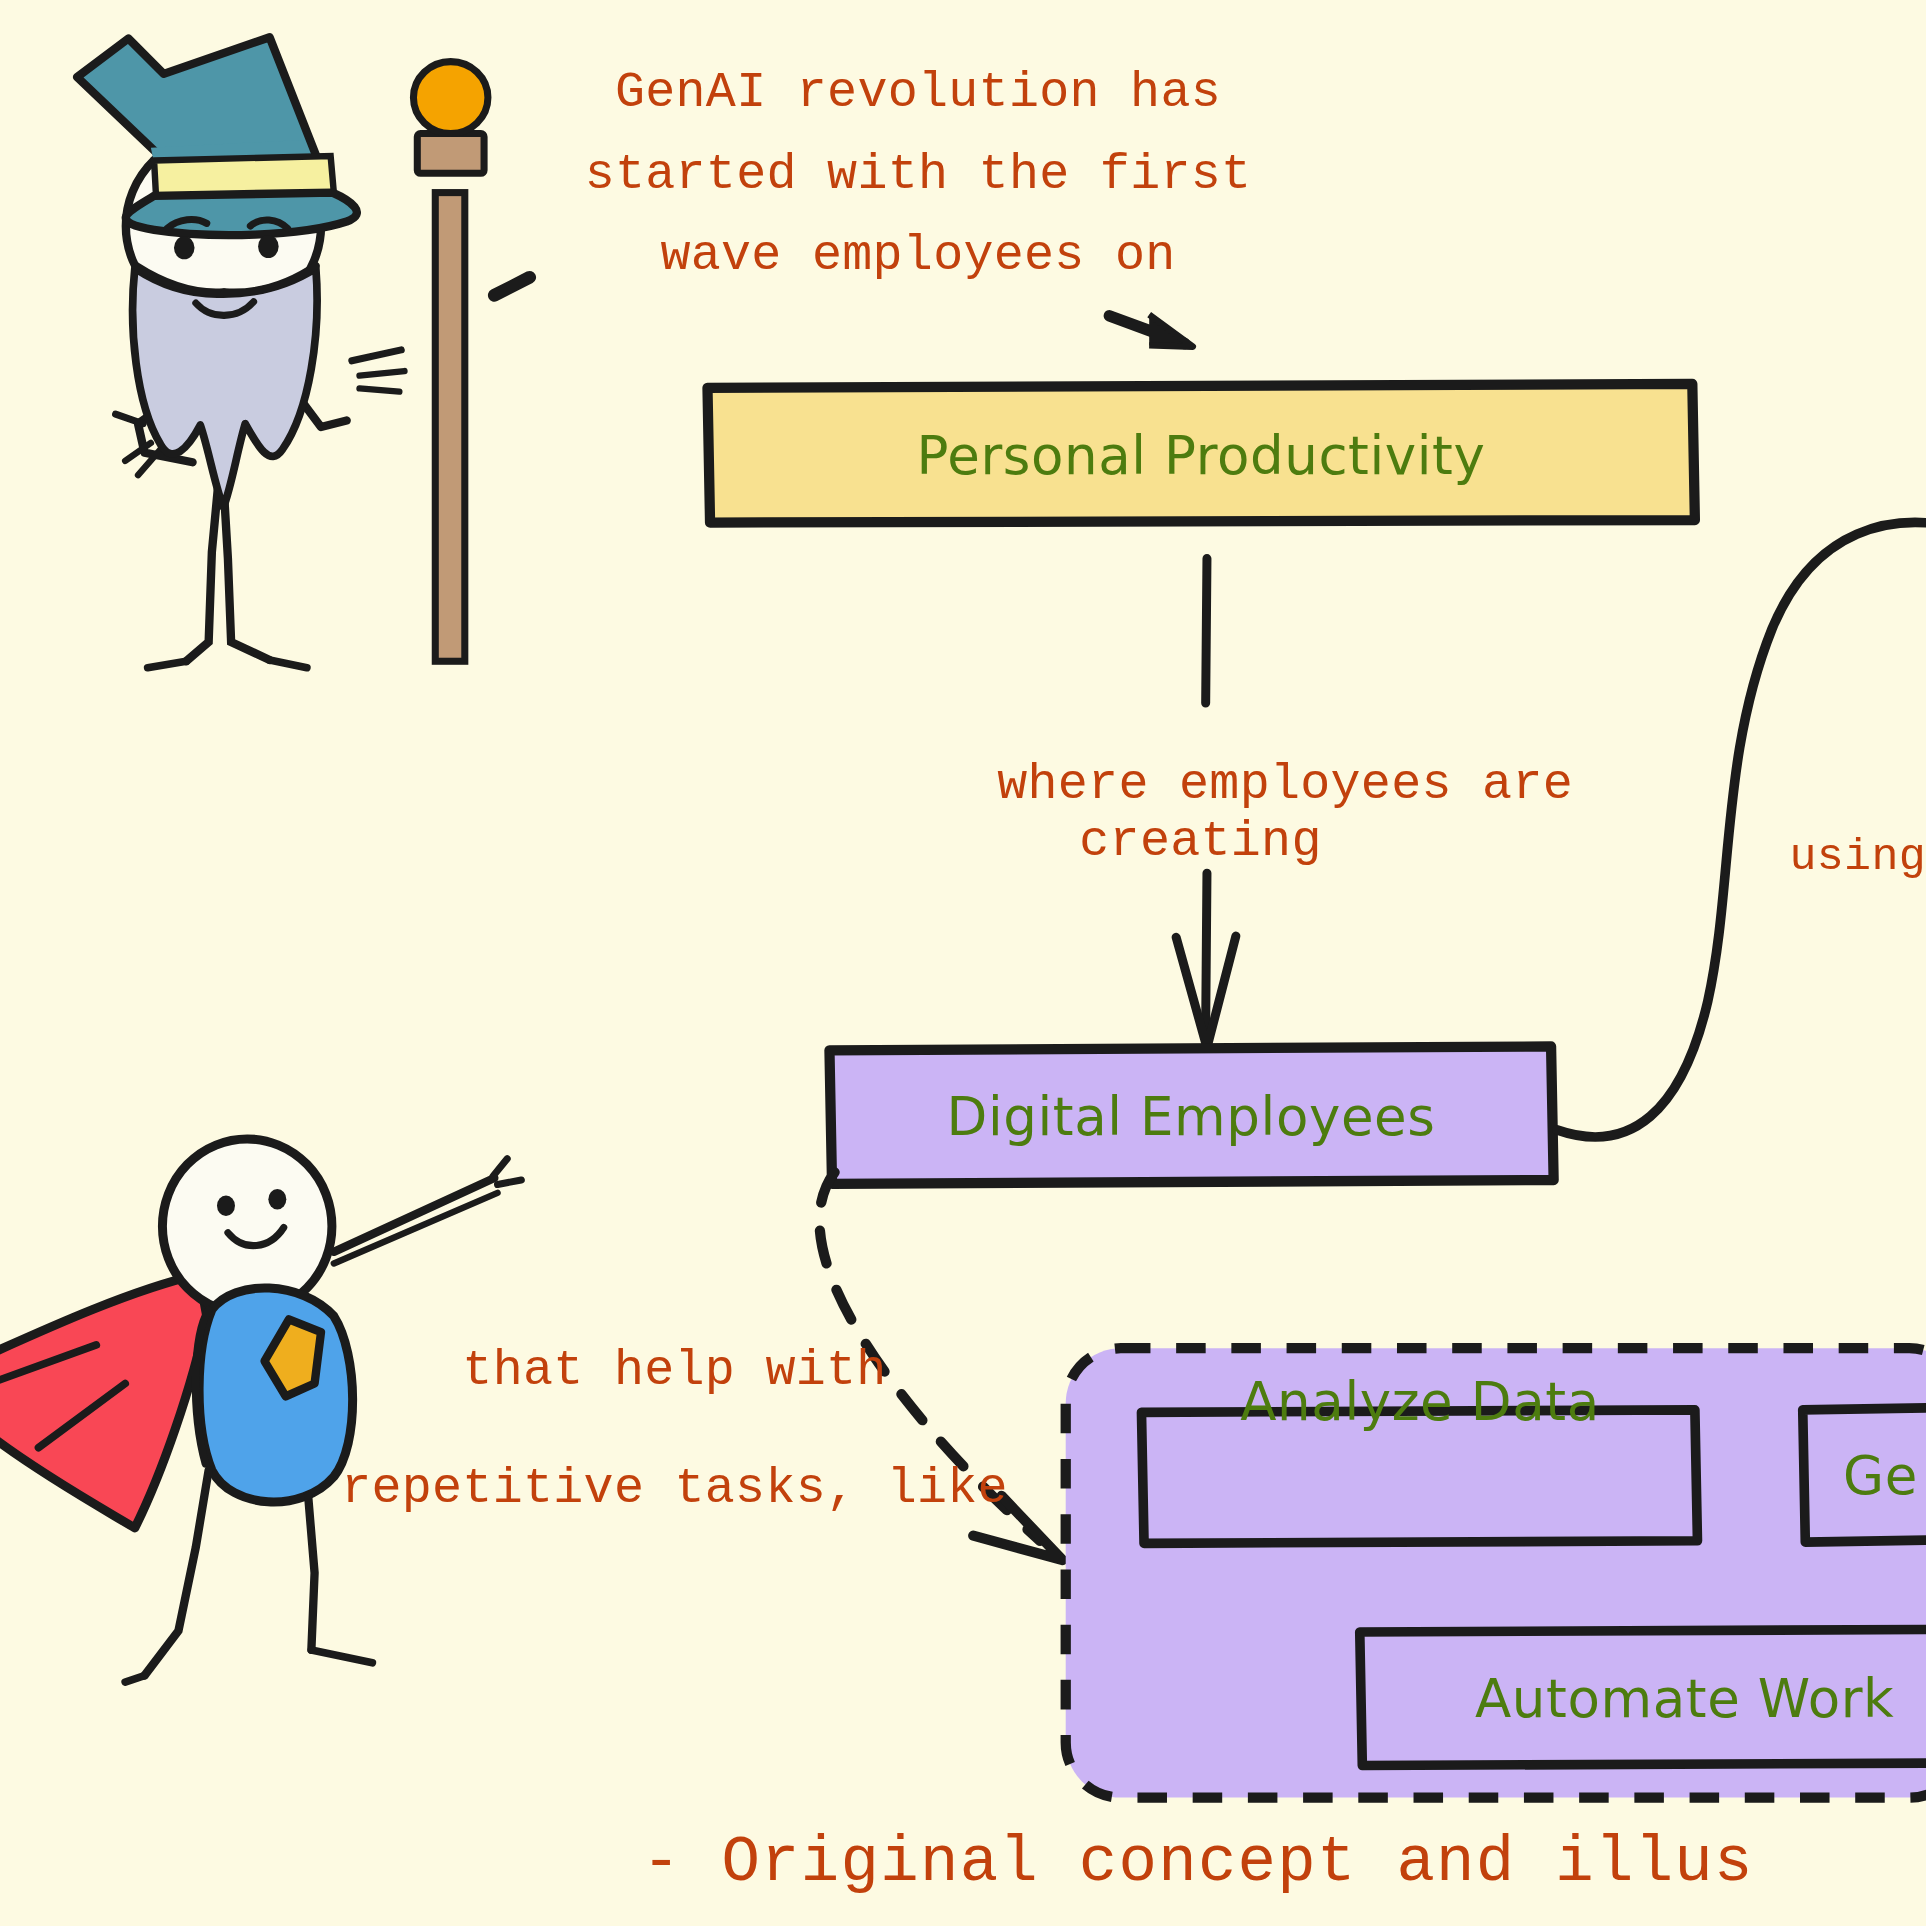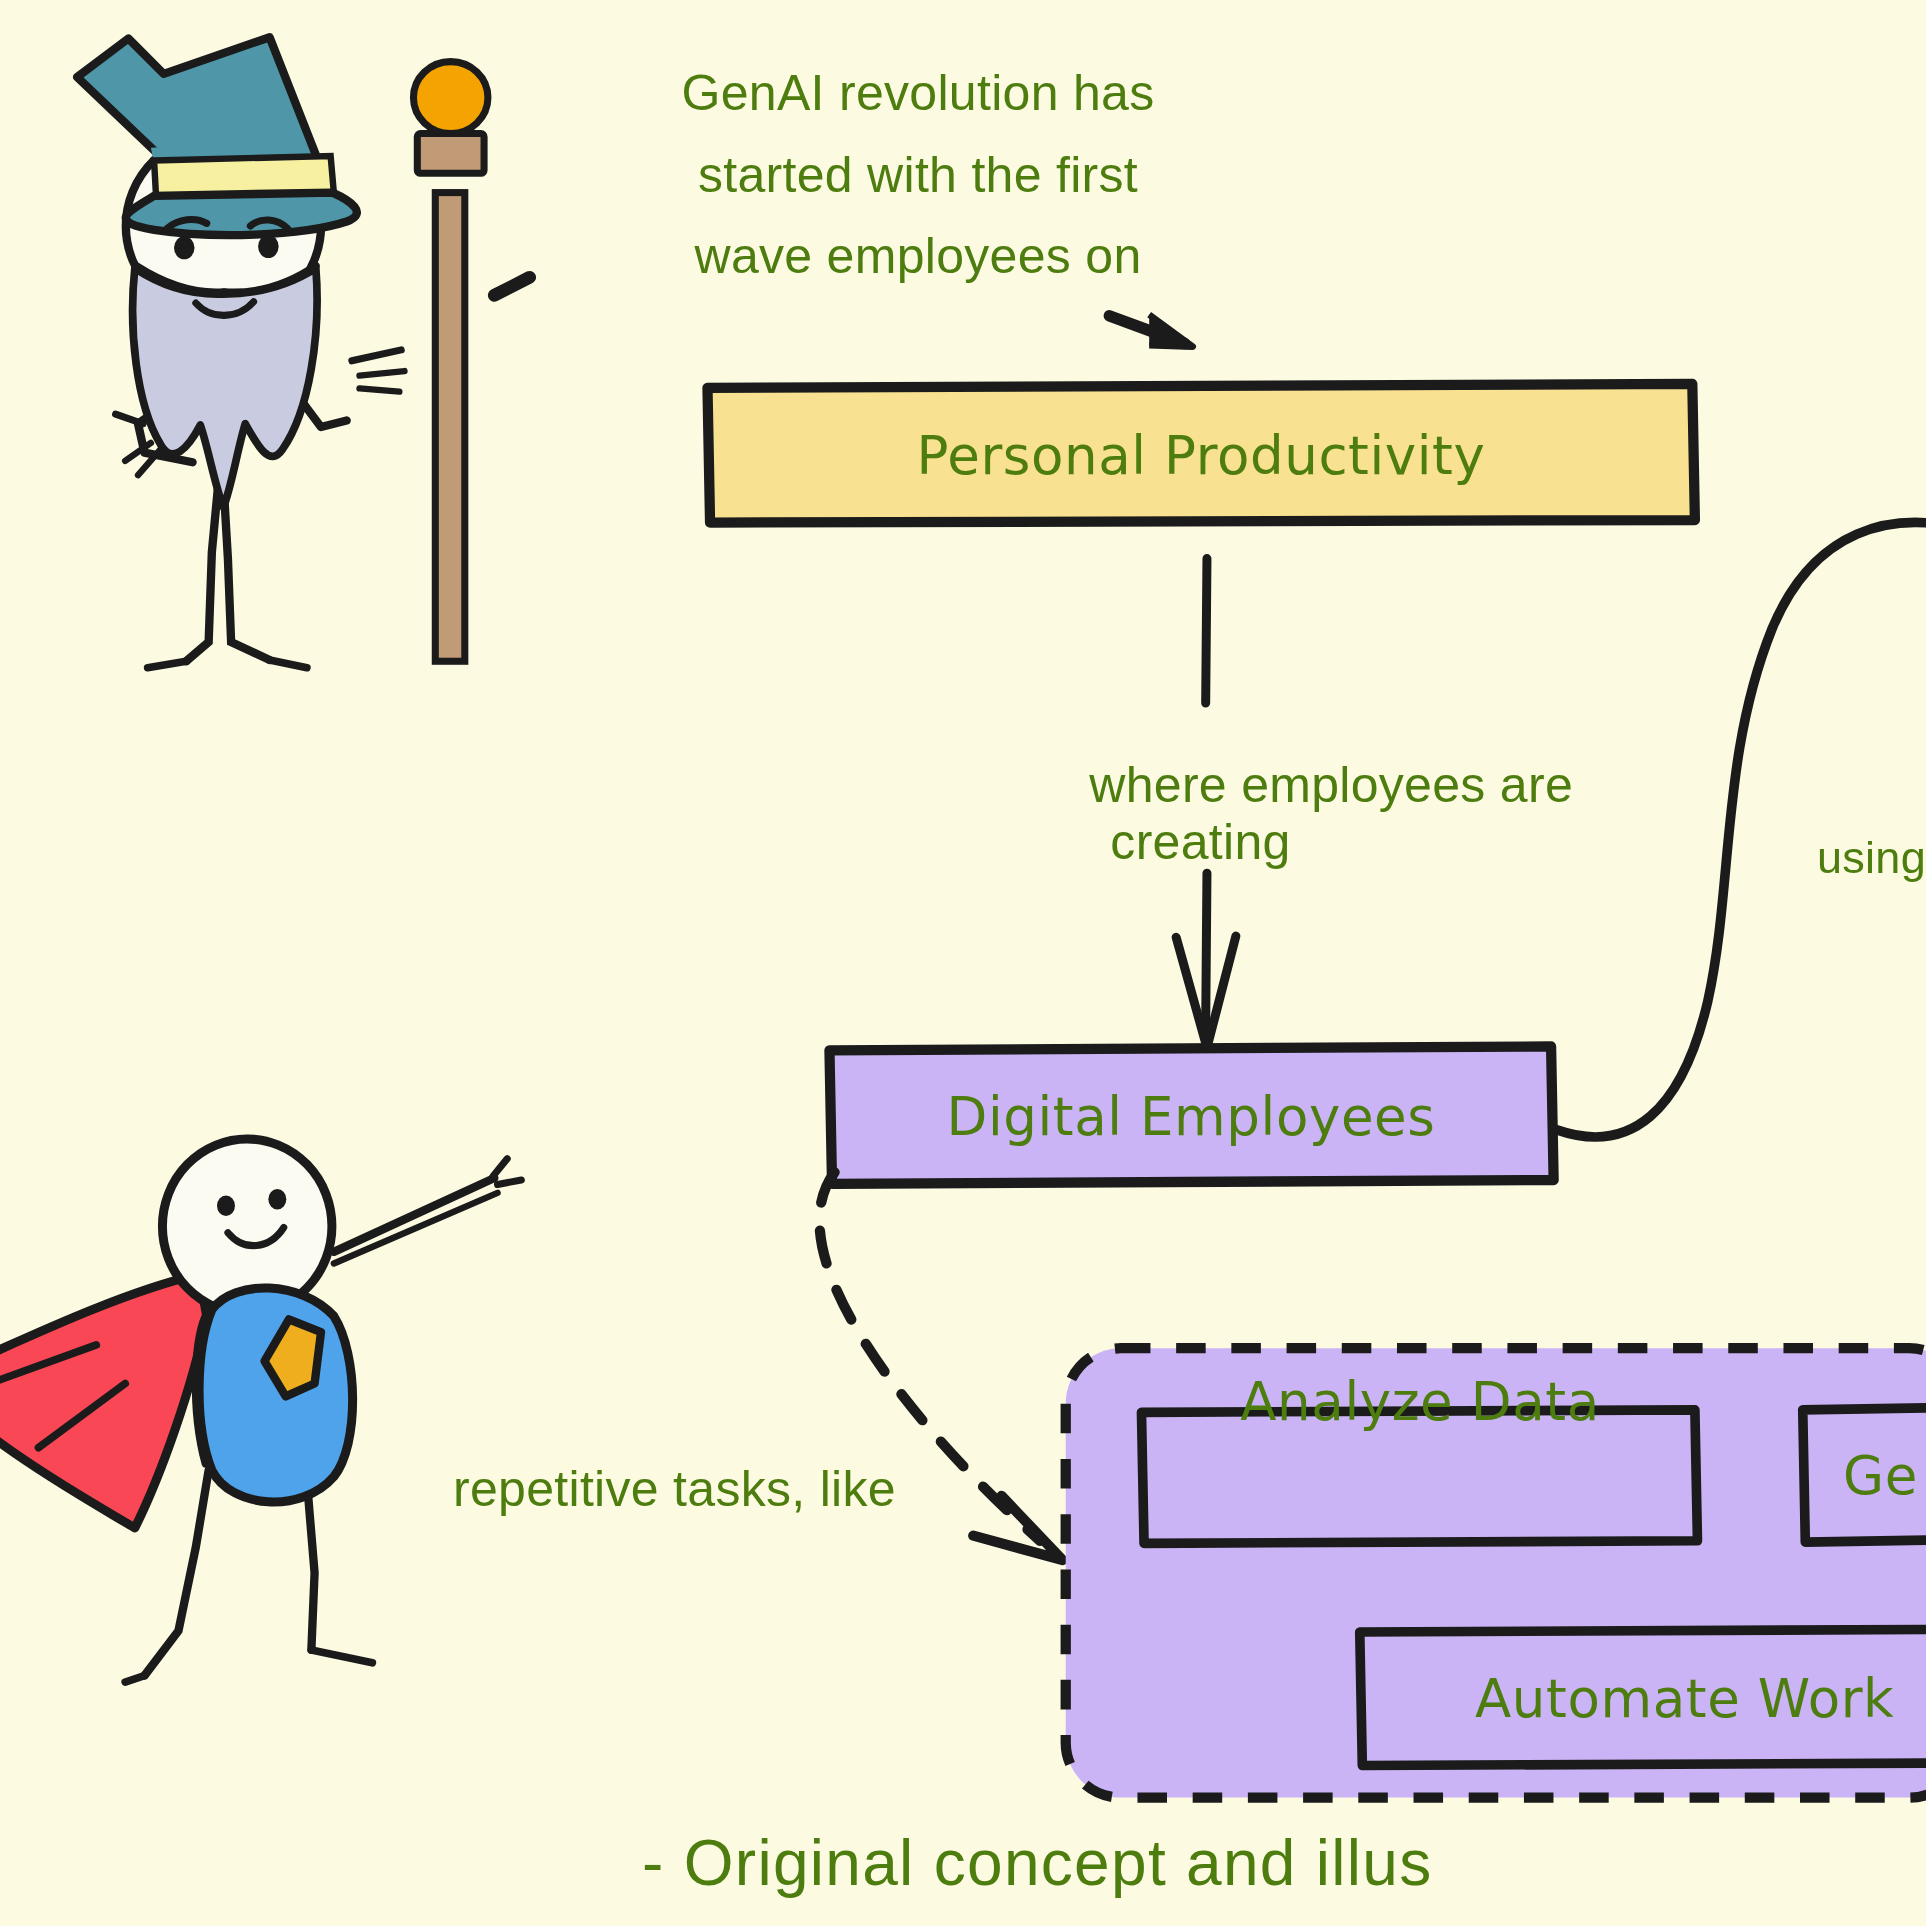--- a/index.html
+++ b/index.html
@@ -16,22 +16,22 @@
     font-family: "DejaVu Sans", sans-serif;
   }
   #art {
     position: absolute;
     left: 0; top: 0;
     width: 1926px;
     height: 1926px;
   }
   .htext {
     position: absolute;
-    color: #4d7c0f;
-    font-family: Liberation Sans, sans-serif;
+    color: #c2410c;
+    font-family: Liberation Mono, monospace;
     line-height: 1.28;
     white-space: pre;
     letter-spacing: 0.3px;
   }
   .narr {
     font-size: 50px;
     text-align: center;
     font-weight: 400;
   }
   .boxlabel {
@@ -184,20 +184,21 @@
 
   <div class="boxlabel" style="left:708px; top:388px; width:986px; height:135px;">Personal Productivity</div>
 
   <div class="htext narr" style="left:828px; top:753px; width:745px;text-align:right;">where employees are</div>
   <div class="htext narr" style="left:828px; top:810px; width:745px;">creating</div>
 
   <div class="htext usinglbl" style="left:1759px; top:829px; width:167px; text-align:right;">using</div>
 
   <div class="boxlabel" style="left:830px; top:1050px; width:722px; height:132px;">Digital Employees</div>
 
+  <div class="htext narr" style="left:347px; top:1339px; width:655px; text-align:center;">that help with</div>
   <div class="htext narr" style="left:302px; top:1420px; width:745px; text-align:center;margin-top:37px;">repetitive tasks, like</div>
 
   <div class="boxlabel" style="left:1142px; top:1336px; width:556px; height:131px;">Analyze Data</div>
   <div class="boxlabel" style="left:1803px; top:1410px; width:282px; height:131px; justify-content:flex-start; padding-left:40px;">Ge</div>
   <div class="boxlabel" style="left:1362px; top:1632px; width:706px; height:132px; justify-content:flex-start; padding-left:113px;">Automate Work</div>
 
   <div class="htext credit" style="left:642px; top:1823px; width:1348px;">- Original concept and illus</div>
 
 </div>
 

